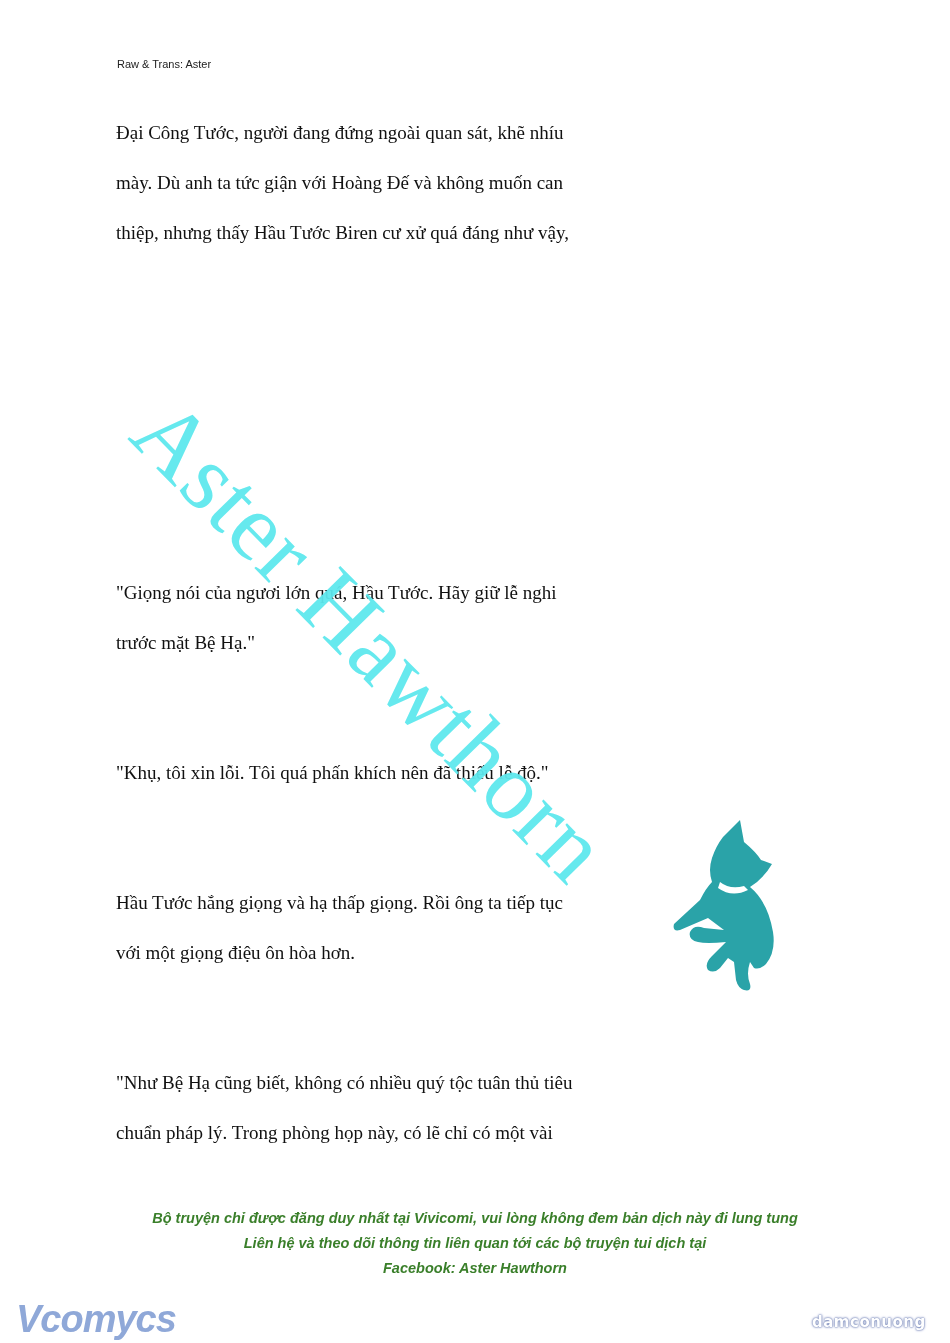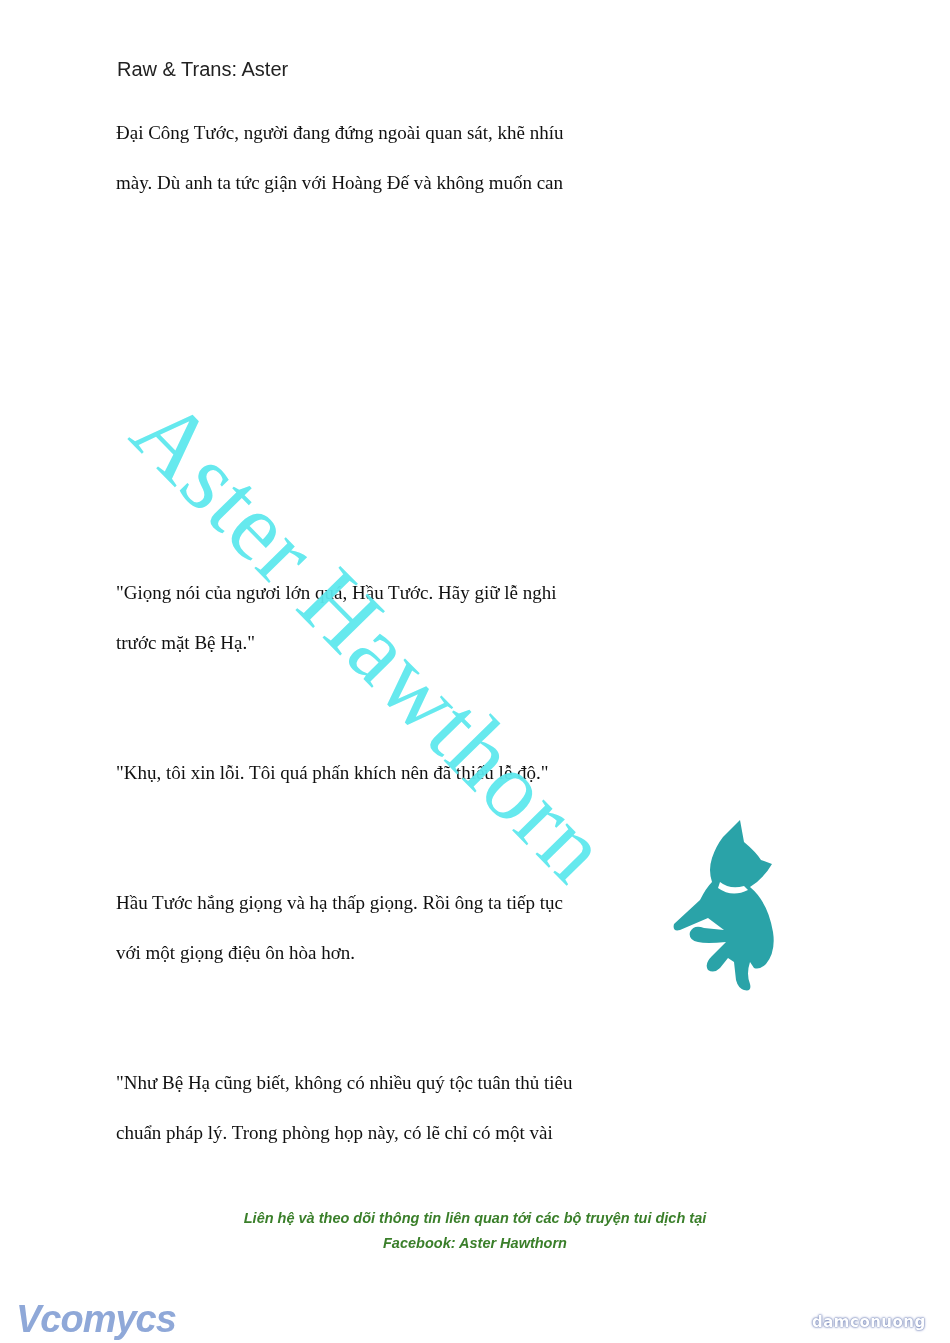--- a/index.html
+++ b/index.html
@@ -1,20 +1,20 @@
 <!DOCTYPE html>
 <html><head>
   <meta charset="utf-8">
   <style>
     html, body { margin:0; padding:0; background:#ffffff; }
     body { width:950px; height:1343px; position:relative; overflow:hidden; }
     .page { position:absolute; inset:0; background:#ffffff; }
     .header-credit {
       position:absolute; left:117px; top:58px;
-      font-family:"Liberation Sans", sans-serif; font-size:20px; color:#222;
+      font-family:"Liberation Sans", sans-serif; font-size:11px; color:#222;
     }
     .body-text {
       position:absolute; left:116px; width:720px;
       font-family:"Liberation Serif", serif; font-size:19px; color:#111;
       line-height:50px; margin:0; white-space:nowrap;
     }
     .line { display:block; height:50px; }
     .footer-notice {
       position:absolute; left:0; width:950px; text-align:center;
       font-family:"Liberation Sans", sans-serif; font-style:italic; font-weight:bold;
@@ -44,20 +44,21 @@
 </head>
 <body>
 
 <div class="page">
 
   <div class="header-credit">Raw &amp; Trans: Aster</div>
 
   <div class="body-text" style="top:108px">
     <span class="line">Đại Công Tước, người đang đứng ngoài quan sát, khẽ nhíu</span>
     <span class="line">mày. Dù anh ta tức giận với Hoàng Đế và không muốn can</span>
+    <span class="line">thiệp, nhưng thấy Hầu Tước Biren cư xử quá đáng như vậy,</span>
   </div>
 
 
   <div class="body-text" style="top:568px">
     <span class="line">"Giọng nói của ngươi lớn quá, Hầu Tước. Hãy giữ lễ nghi</span>
     <span class="line">trước mặt Bệ Hạ."</span>
   </div>
 
   <div class="body-text" style="top:748px">
     <span class="line">"Khụ, tôi xin lỗi. Tôi quá phấn khích nên đã thiếu lễ độ."</span>
@@ -75,19 +76,20 @@
 
   <div class="watermark-wrap">
     <div class="watermark-text" style="top:360px; left:150px;">Aster Hawthorn</div>
     <svg class="cat-icon" viewBox="0 0 130 180">
       <path fill="#2aa3a8" d="M55 25 L72 8 L76 30 Q88 40 93 48 L104 52 Q96 66 82 75 Q100 90 105 120 Q108 140 98 152 Q92 158 86 156 L82 150 Q78 162 82 172 Q84 180 76 178 Q70 176 68 168 L66 150 L60 146 L52 156 Q46 162 40 158 Q36 152 44 144 L58 130 Q38 132 30 130 Q20 128 22 120 Q26 112 36 116 L56 118 L40 106 L12 118 Q4 120 6 112 L32 88 Q38 76 44 70 Q40 58 44 46 Q48 34 55 25 Z"></path>
       <path fill="#ffffff" d="M52 70 Q62 78 76 74 L80 78 Q64 86 50 76 Z"></path>
     </svg>
   </div>
 
   <div class="footer-notice" style="top:1206px">
+    <div>Bộ truyện chỉ được đăng duy nhất tại Vivicomi, vui lòng không đem bản dịch này đi lung tung</div>
     <div>Liên hệ và theo dõi thông tin liên quan tới các bộ truyện tui dịch tại</div>
     <div>Facebook: Aster Hawthorn</div>
   </div>
 
   <div class="logo-left">Vcomycs</div>
   <div class="logo-right">damconuong</div>
 </div>
 
 </body></html>

